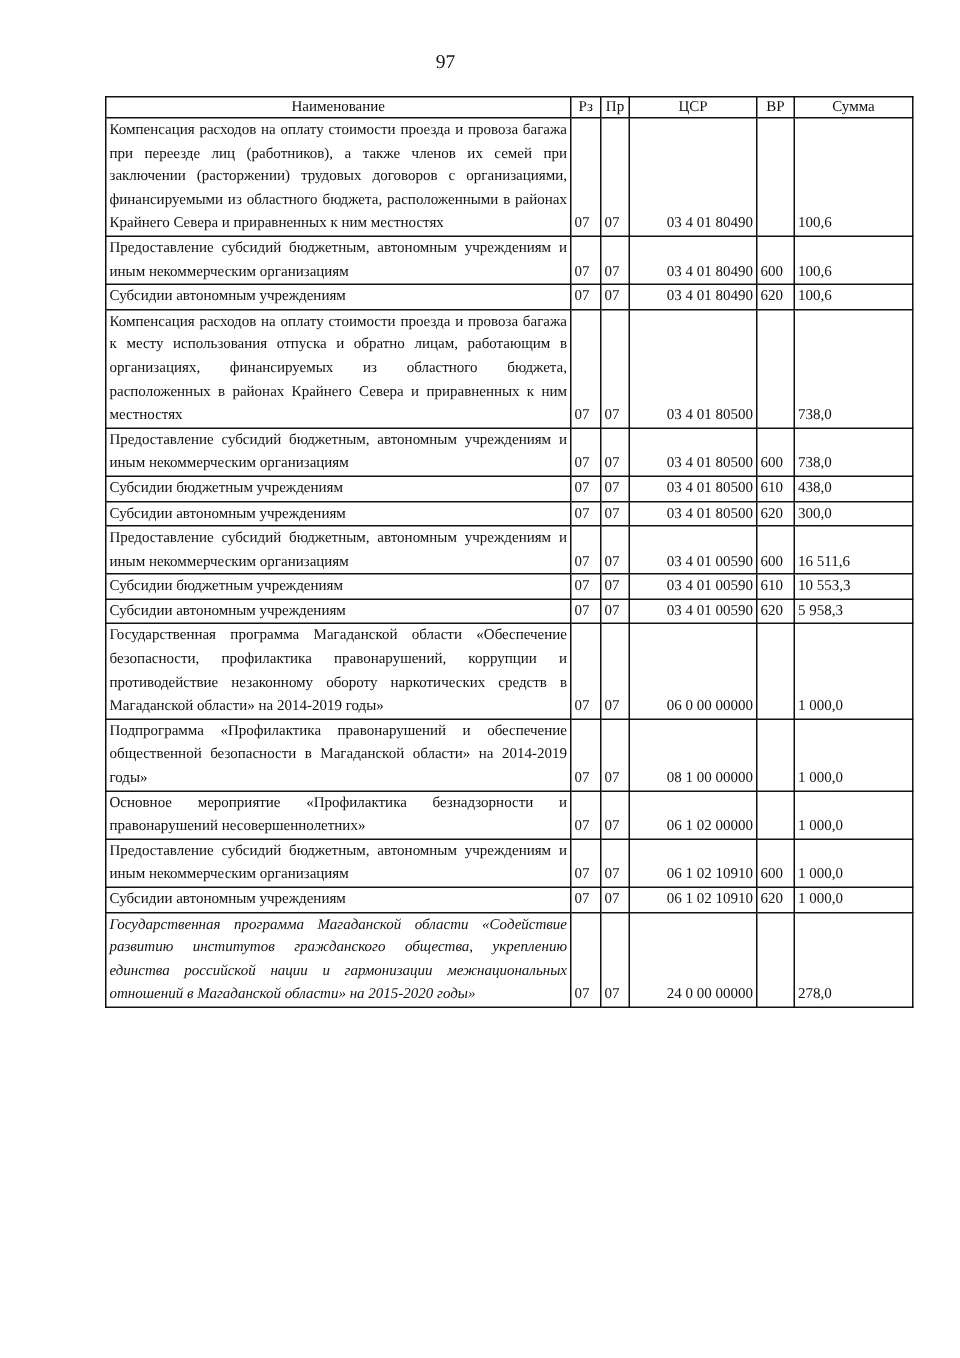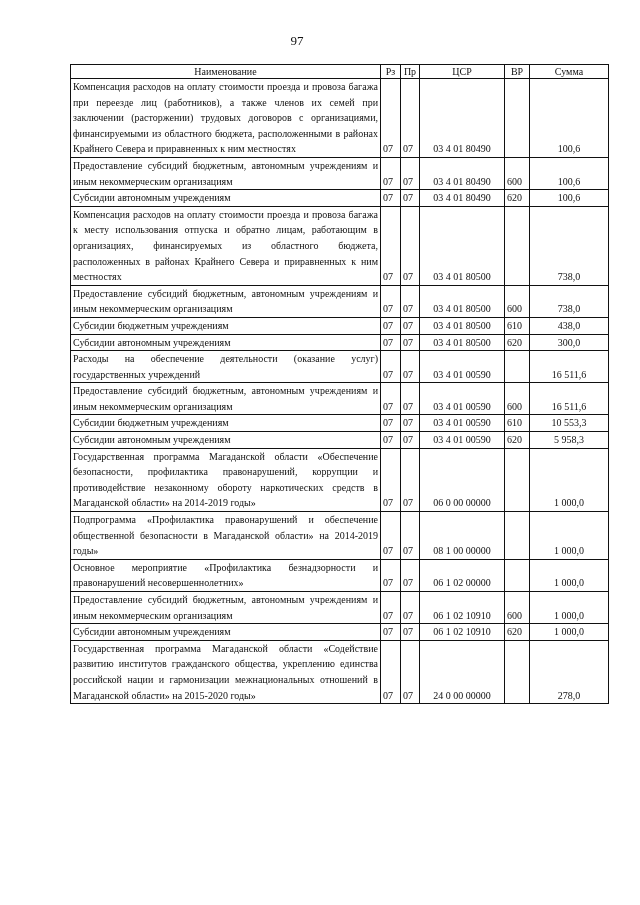--- a/index.html
+++ b/index.html
@@ -6,22 +6,22 @@
   body { width: 640px; height: 905px; position: relative; overflow: hidden;
          font-family: "Liberation Serif", "DejaVu Serif", serif; color: #111; }
   .page-num { position: absolute; top: 33px; left: 0; width: 538px; text-align: center;
               font-size: 13px; padding-left: 28px; }
   table { position: absolute; top: 64px; left: 70px; border-collapse: collapse;
           table-layout: fixed; width: 538px; font-size: 10px; line-height: 15.6px; }
   td, th { border: 1px solid #111; padding: 0 2px; vertical-align: bottom; }
   th { font-weight: normal; text-align: center; height: 13px; line-height: 13px; vertical-align: middle; }
   td.name { text-align: justify; text-align-last: left; vertical-align: top; padding: 0 2px 0 2px; }
   td.c { text-align: left; white-space: nowrap; }
-  td.l { text-align: center; white-space: nowrap; padding-left: 2px; }
-  td.r { text-align: center; white-space: nowrap; }
+  td.l { text-align: right; white-space: nowrap; padding-left: 2px; }
+  td.r { text-align: left; white-space: nowrap; }
   col.c1 { width: 310px; } col.c2 { width: 20px; } col.c3 { width: 19px; }
   col.c4 { width: 85px; } col.c5 { width: 25px; } col.c6 { width: 79px; }
 </style>
 </head>
 <body>
 
 <div class="page-num">97</div>
 
 <table>
   <colgroup>
@@ -93,28 +93,20 @@
       </tr>
       <tr>
         <td class="name" style="vertical-align: top;">Субсидии автономным учреждениям</td>
         <td class="c">07</td>
         <td class="c">07</td>
         <td class="l">03 4 01 80500</td>
         <td class="c">620</td>
         <td class="r">300,0</td>
       </tr>
       <tr>
-        <td class="name" style="vertical-align: top;">Расходы на обеспечение деятельности (оказание услуг) государственных учреждений</td>
-        <td class="c">07</td>
-        <td class="c">07</td>
-        <td class="l">03 4 01 00590</td>
-        <td class="c"></td>
-        <td class="r">16 511,6</td>
-      </tr>
-      <tr>
         <td class="name" style="vertical-align: top;">Предоставление субсидий бюджетным, автономным учреждениям и иным некоммерческим организациям</td>
         <td class="c">07</td>
         <td class="c">07</td>
         <td class="l">03 4 01 00590</td>
         <td class="c">600</td>
         <td class="r">16 511,6</td>
       </tr>
       <tr>
         <td class="name" style="vertical-align: top;">Субсидии бюджетным учреждениям</td>
         <td class="c">07</td>
@@ -165,21 +157,21 @@
       </tr>
       <tr>
         <td class="name" style="vertical-align: top;">Субсидии автономным учреждениям</td>
         <td class="c">07</td>
         <td class="c">07</td>
         <td class="l">06 1 02 10910</td>
         <td class="c">620</td>
         <td class="r">1 000,0</td>
       </tr>
       <tr>
-        <td class="name" style="vertical-align: top;">Государственная программа Магаданской области «Содействие развитию институтов гражданского общества, укреплению единства российской нации и гармонизации межнациональных отношений в Магаданской области» на 2015-2020 годы»</td>
+        <td class="name" style="vertical-align: top; font-style: italic;">Государственная программа Магаданской области «Содействие развитию институтов гражданского общества, укреплению единства российской нации и гармонизации межнациональных отношений в Магаданской области» на 2015-2020 годы»</td>
         <td class="c">07</td>
         <td class="c">07</td>
         <td class="l">24 0 00 00000</td>
         <td class="c"></td>
         <td class="r">278,0</td>
       </tr>
     </tbody>
 </table>
 
 </body></html>

